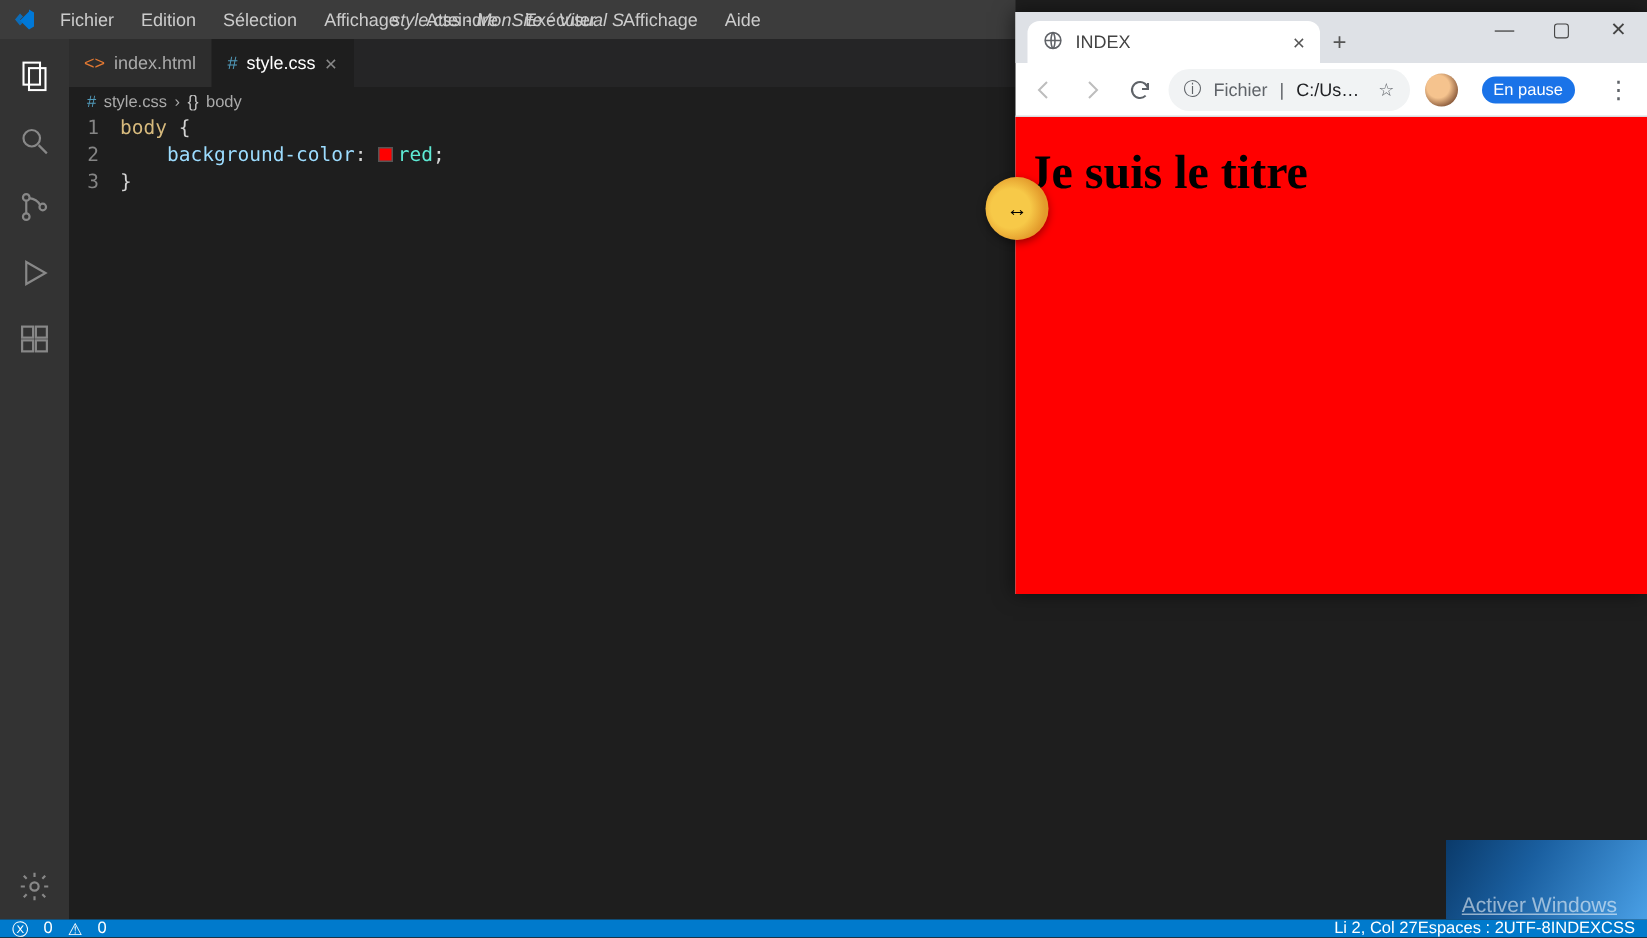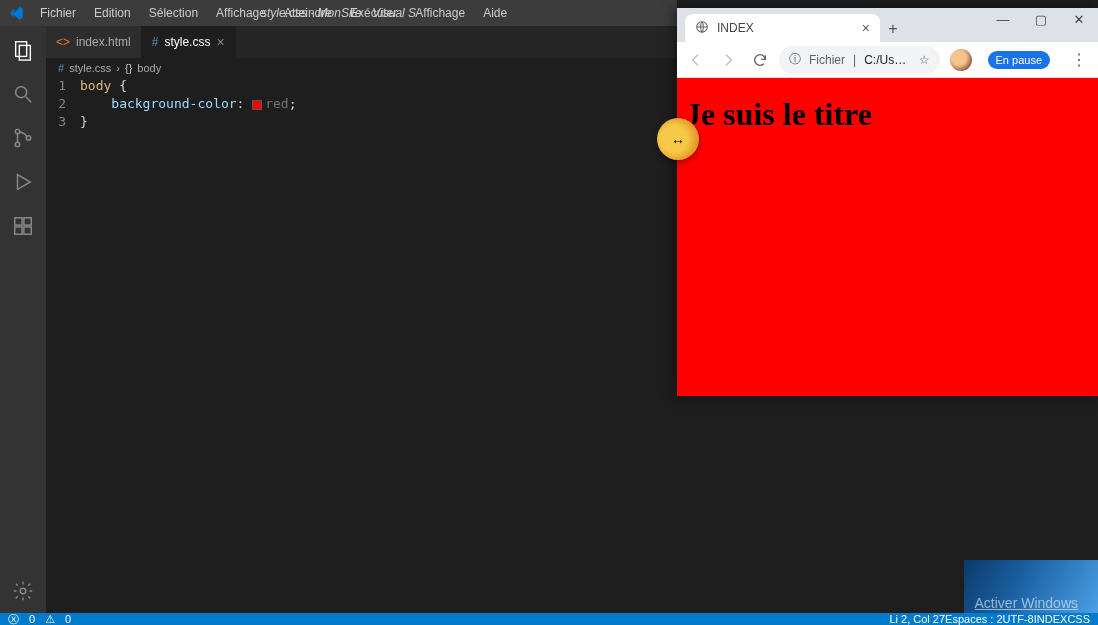--- a/index.html
+++ b/index.html
@@ -114,21 +114,21 @@
       width: 34px;
       text-align: right;
       padding-right: 14px;
       color: #858585;
       flex-shrink: 0;
     }
     .code { white-space: pre; }
     .tok-selector { color: #d7ba7d; }
     .tok-brace { color: #d4d4d4; }
     .tok-prop { color: #9cdcfe; margin-top: 20px; }
-    .tok-val { color: #737373; }
+    .tok-val { color: #5eead4; }
     .tok-punct { color: #d4d4d4; }
     .color-swatch {
       display: inline-block;
       width: 10px; height: 10px;
       background: red;
       border: 1px solid #555;
       margin-right: 3px;
       vertical-align: middle;
     }
     

